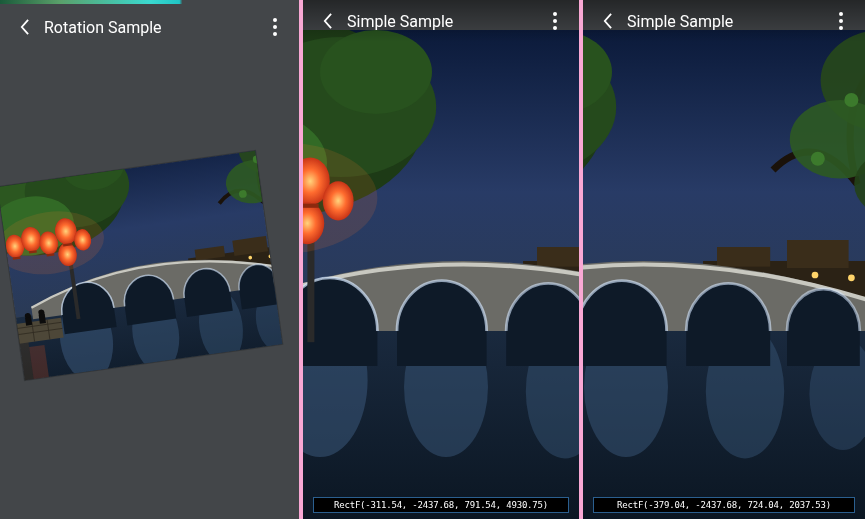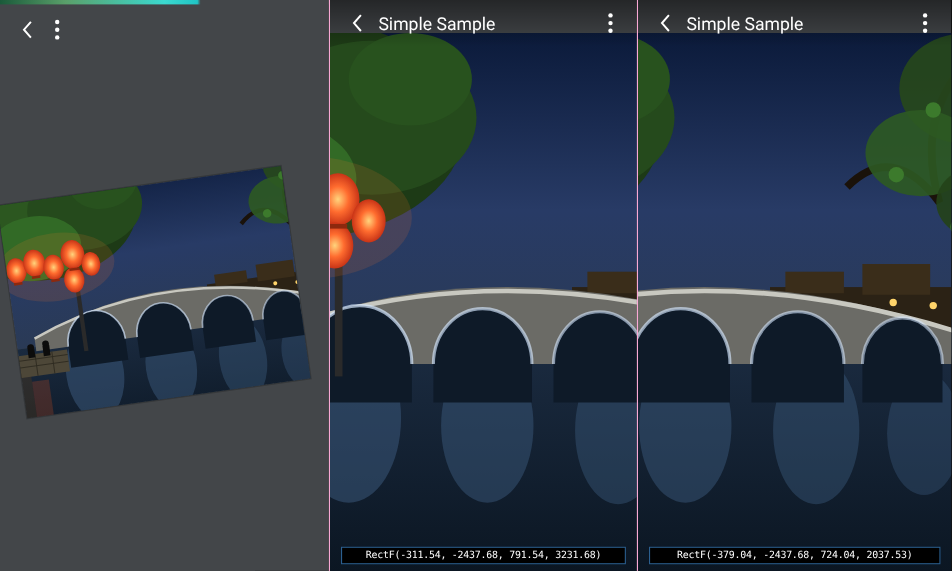--- a/index.html
+++ b/index.html
@@ -11,21 +11,21 @@
     overflow: hidden;
     display: flex;
   }
   .panel {
     position: relative;
     height: 519px;
     background: #434649;
     overflow: hidden;
     flex: 0 0 auto;
   }
-  .panel + .panel { border-left: 1px solid #f9a8d4; }
+  .panel + .panel { border-left: 4px solid #f9a8d4; }
   .panel-1 { width: 299px; }
   .panel-2 { width: 280px; }
   .panel-3 { width: 286px; }
 
   
   .progress {
     position: absolute;
     top: 0; left: 0; right: 0;
     height: 4px;
     background: linear-gradient(90deg, #1a5a3a 0%, #5aa06a 20%, #3bd9cf 50%, #20c5c5 60%, #434649 61%, #434649 100%);
@@ -231,20 +231,21 @@
 </svg>
 
 <div class="panel panel-1">
   <div class="progress"></div>
   <div class="topbar pad-top">
     <div class="back-btn">
       <svg viewBox="0 0 12 20">
           <polyline points="10,2 3,10 10,18"></polyline>
         </svg>
     </div>
+    <div class="title">Rotation Sample</div>
     <div class="overflow">
       <span class="dot"></span>
       <span class="dot"></span>
       <span class="dot"></span>
     </div>
   </div>
   <div class="rotated-wrap">
     <div class="rotated-img">
       <svg class="scene">
           <use href="#nightScene"></use>
@@ -267,21 +268,21 @@
         </svg>
     </div>
     <div class="title">Simple Sample</div>
     <div class="overflow">
       <span class="dot"></span>
       <span class="dot"></span>
       <span class="dot"></span>
     </div>
   </div>
   <div class="status-bar">
-    <span>RectF(-311.54, -2437.68, 791.54, 3231.68)</span>
+    <span>RectF(-311.54, -2437.68, 791.54, 4930.75)</span>
   </div>
 </div>
 
 <div class="panel panel-3">
   <div class="image-area" style="top:0">
     <svg class="scene" style="left:-250px; top:30px; width:600px; height:490px">
         <use href="#nightScene"></use>
       </svg>
   </div>
   <div class="hdr-shadow"></div>

